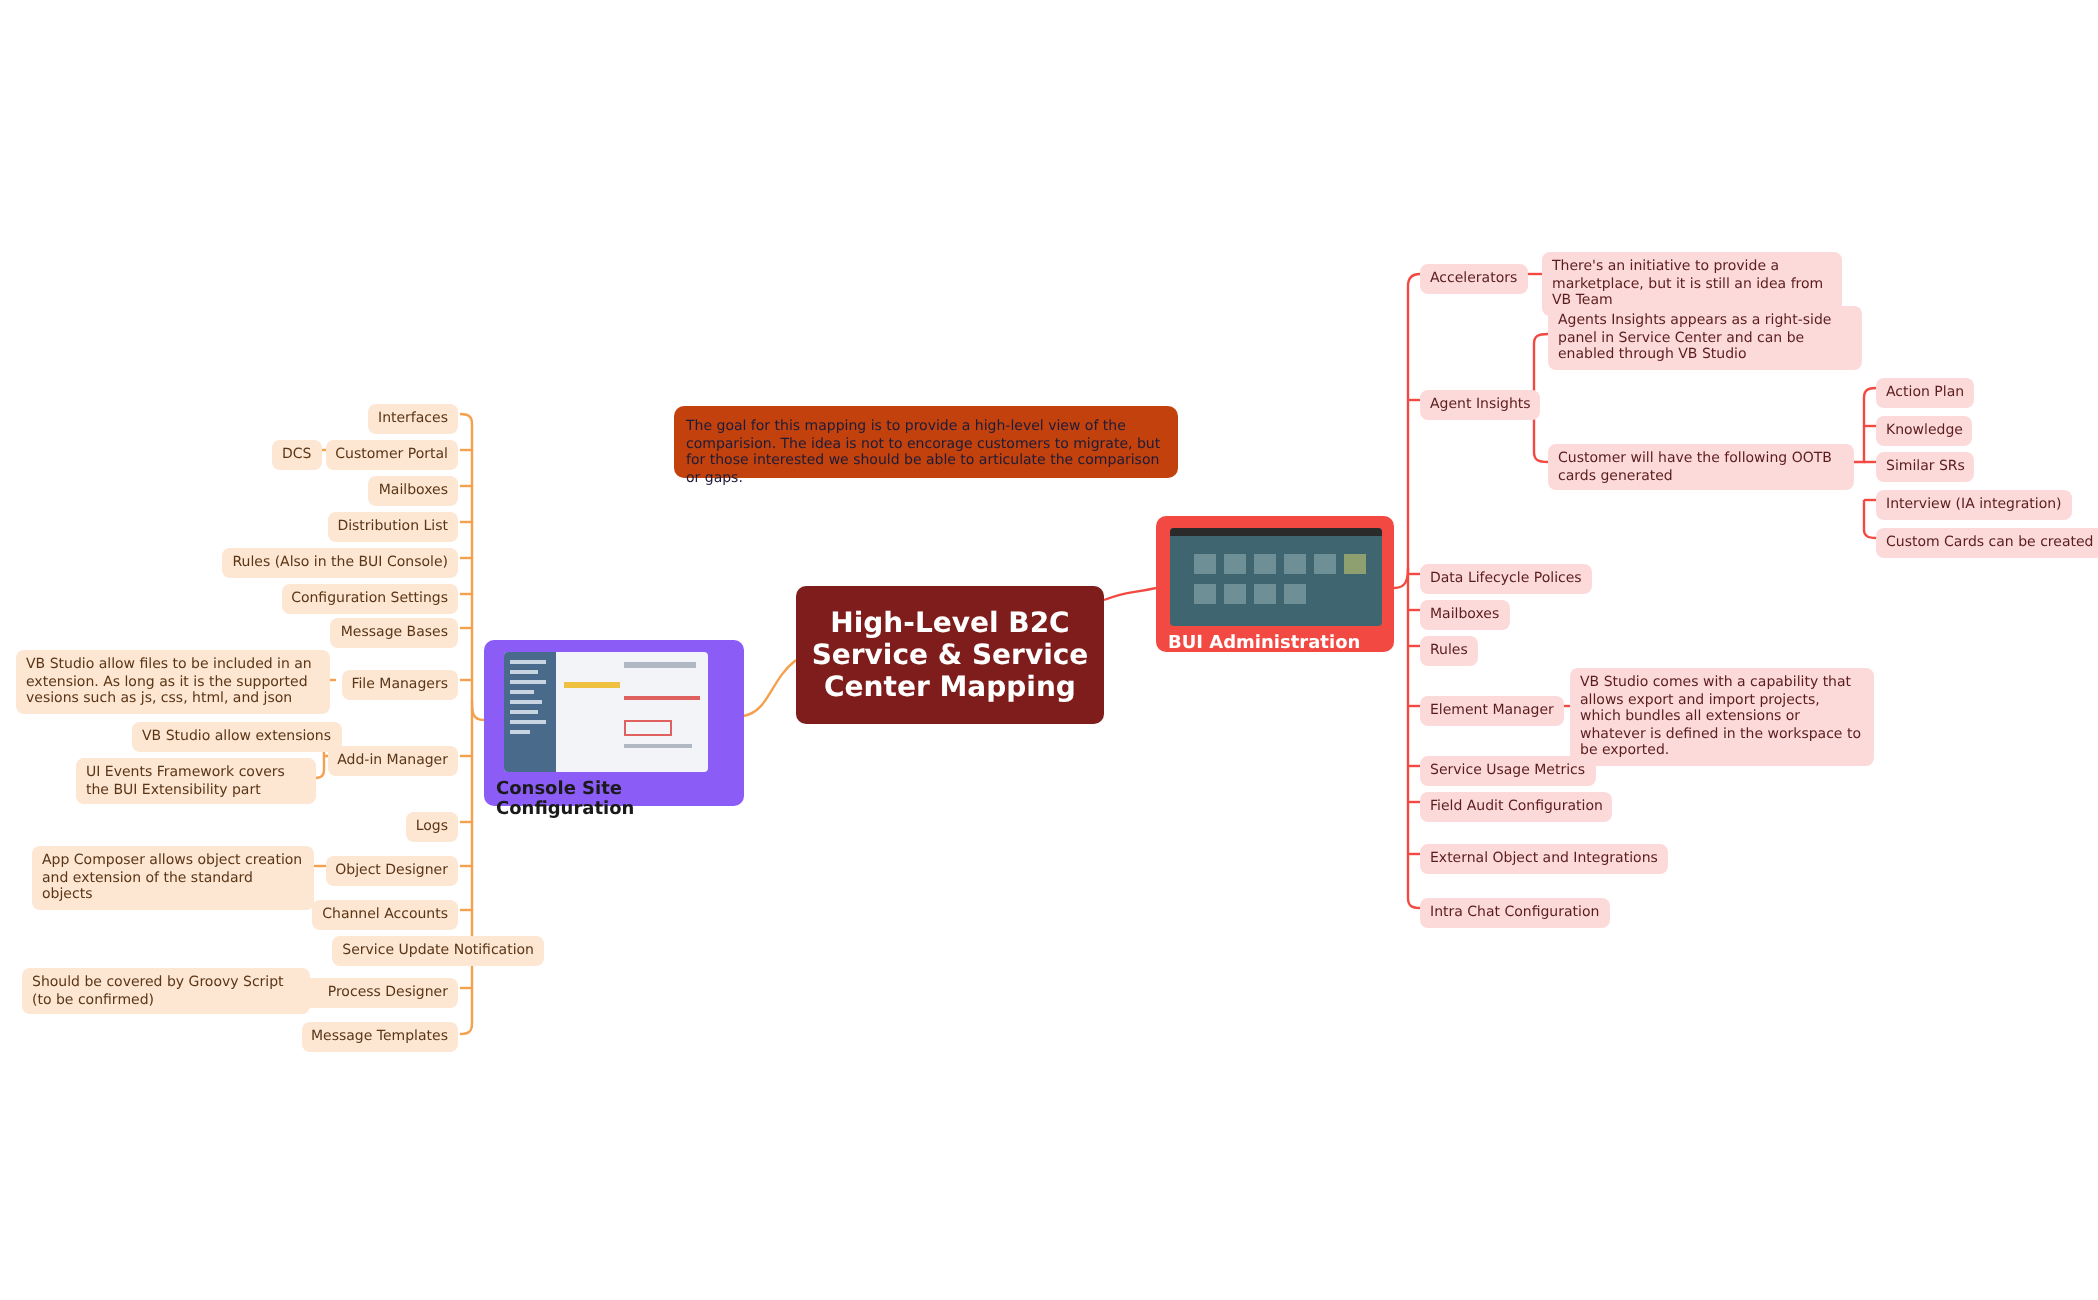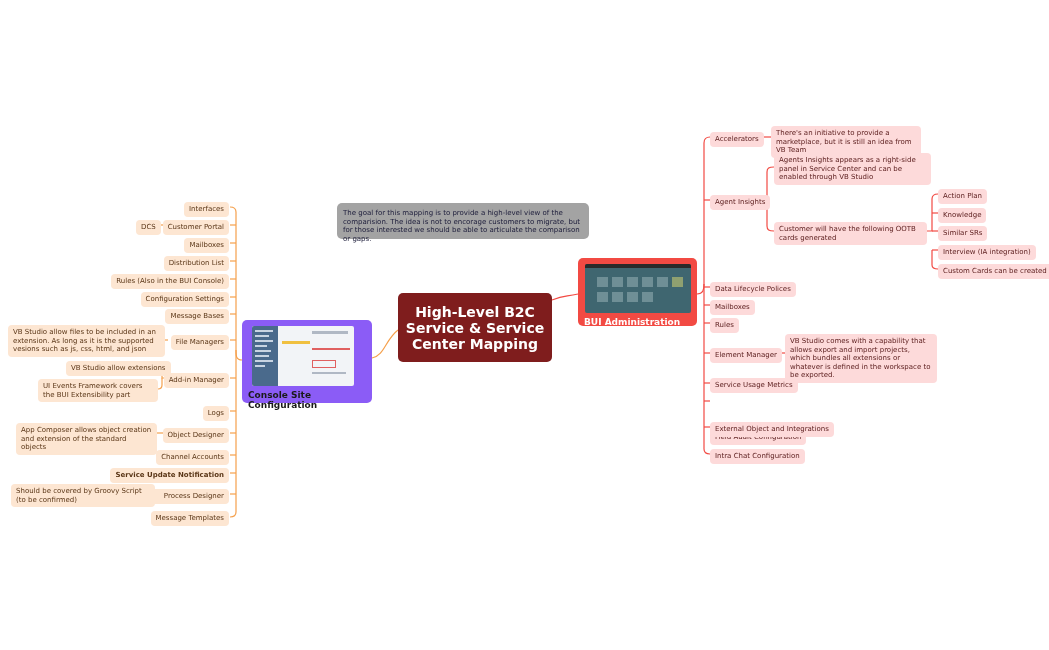--- a/index.html
+++ b/index.html
@@ -5,21 +5,21 @@
   html, body { margin:0; padding:0; }
   body { width:1049px; height:650px; background:#ffffff; position:relative; overflow:hidden;
          font-family:"DejaVu Sans", sans-serif; }
   #canvas { position:absolute; left:0; top:0; width:1049px; height:650px; }
   svg.lines { position:absolute; left:0; top:0; }
   .node { position:absolute; box-sizing:border-box; font-size:7px; line-height:8.5px;
           border-radius:4px; padding:3px 5px; white-space:nowrap; }
   .node.wrap { white-space:normal; }
   .orange { background:#fde6d2; color:#5a3617; }
   .pink { background:#fddada; color:#5a1c1c; }
-  .note { position:absolute; background:#a3a3a3; color:#1c1c3a; border-radius:5px;
+  .note { position:absolute; background:#c2410c; color:#1c1c3a; border-radius:5px;
           font-size:7px; line-height:8.5px; padding:6px 6px; box-sizing:border-box; }
   .root { position:absolute; background:#7f1d1d; color:#fff; border-radius:5px;
           font-size:14px; line-height:16px; font-weight:bold; text-align:center;
           display:flex; align-items:center; justify-content:center; box-sizing:border-box; }
   .main-branch { position:absolute; border-radius:5px; box-sizing:border-box; padding:6px; color:#fff; }
   .main-branch .label { font-size:9px; font-weight:bold; margin-top:4px; }
   .thumb { border-radius:2px; overflow:hidden; position:relative; }
   .ctx { color:#1a1a1a; }
 </style>
 </head>
@@ -140,38 +140,38 @@
   <div class="node orange" style="right:820px; top:309px;">Message Bases</div>
   <div class="node orange" style="right:820px; top:335px;">File Managers</div>
   <div class="node orange wrap" style="left:8px; top:325px; width:157px;">VB Studio allow files to be included in an extension. As long as it is the supported vesions such as js, css, html, and json</div>
   <div class="node orange" style="right:820px; top:373px;">Add-in Manager</div>
   <div class="node orange" style="left:66px; top:361px;">VB Studio allow extensions</div>
   <div class="node orange wrap" style="left:38px; top:379px; width:120px;">UI Events Framework covers the BUI Extensibility part</div>
   <div class="node orange" style="right:820px; top:406px;">Logs</div>
   <div class="node orange" style="right:820px; top:428px;">Object Designer</div>
   <div class="node orange wrap" style="left:16px; top:423px; width:141px;">App Composer allows object creation and extension of the standard objects</div>
   <div class="node orange" style="right:820px; top:450px;">Channel Accounts</div>
-  <div class="node orange" style="right:820px; top:468px;font-weight:bold;">Service Update Notification</div>
+  <div class="node orange" style="right:777px; top:468px;">Service Update Notification</div>
   <div class="node orange" style="right:820px; top:489px;padding-left:44px;">Process Designer</div>
   <div class="node orange wrap" style="left:11px; top:484px; width:144px;">Should be covered by Groovy Script (to be confirmed)</div>
   <div class="node orange" style="right:820px; top:511px;">Message Templates</div>
 
   <div class="node pink" style="left:710px; top:132px;">Accelerators</div>
   <div class="node pink wrap" style="left:771px; top:126px; width:150px;">There's an initiative to provide a marketplace, but it is still an idea from VB Team</div>
   <div class="node pink" style="left:710px; top:195px;">Agent Insights</div>
   <div class="node pink wrap" style="left:774px; top:153px; width:157px;">Agents Insights appears as a right-side panel in Service Center and can be enabled through VB Studio</div>
   <div class="node pink wrap" style="left:774px; top:222px; width:153px;">Customer will have the following OOTB cards generated</div>
   <div class="node pink" style="left:938px; top:189px;">Action Plan</div>
   <div class="node pink" style="left:938px; top:208px;">Knowledge</div>
   <div class="node pink" style="left:938px; top:226px;">Similar SRs</div>
   <div class="node pink" style="left:938px; top:245px;">Interview (IA integration)</div>
   <div class="node pink" style="left:938px; top:264px;">Custom Cards can be created</div>
   <div class="node pink" style="left:710px; top:282px;">Data Lifecycle Polices</div>
   <div class="node pink" style="left:710px; top:300px;">Mailboxes</div>
   <div class="node pink" style="left:710px; top:318px;">Rules</div>
   <div class="node pink" style="left:710px; top:348px;">Element Manager</div>
   <div class="node pink wrap" style="left:785px; top:334px; width:152px;">VB Studio comes with a capability that allows export and import projects, which bundles all extensions or whatever is defined in the workspace to be exported.</div>
   <div class="node pink" style="left:710px; top:378px;text-align:center;">Service Usage Metrics</div>
-  <div class="node pink" style="left:710px; top:396px;margin-top:34px;">Field Audit Configuration</div>
+  <div class="node pink" style="left:710px; top:396px;">Field Audit Configuration</div>
   <div class="node pink" style="left:710px; top:422px;">External Object and Integrations</div>
   <div class="node pink" style="left:710px; top:449px;">Intra Chat Configuration</div>
 
 </div>
 
 </body></html>

